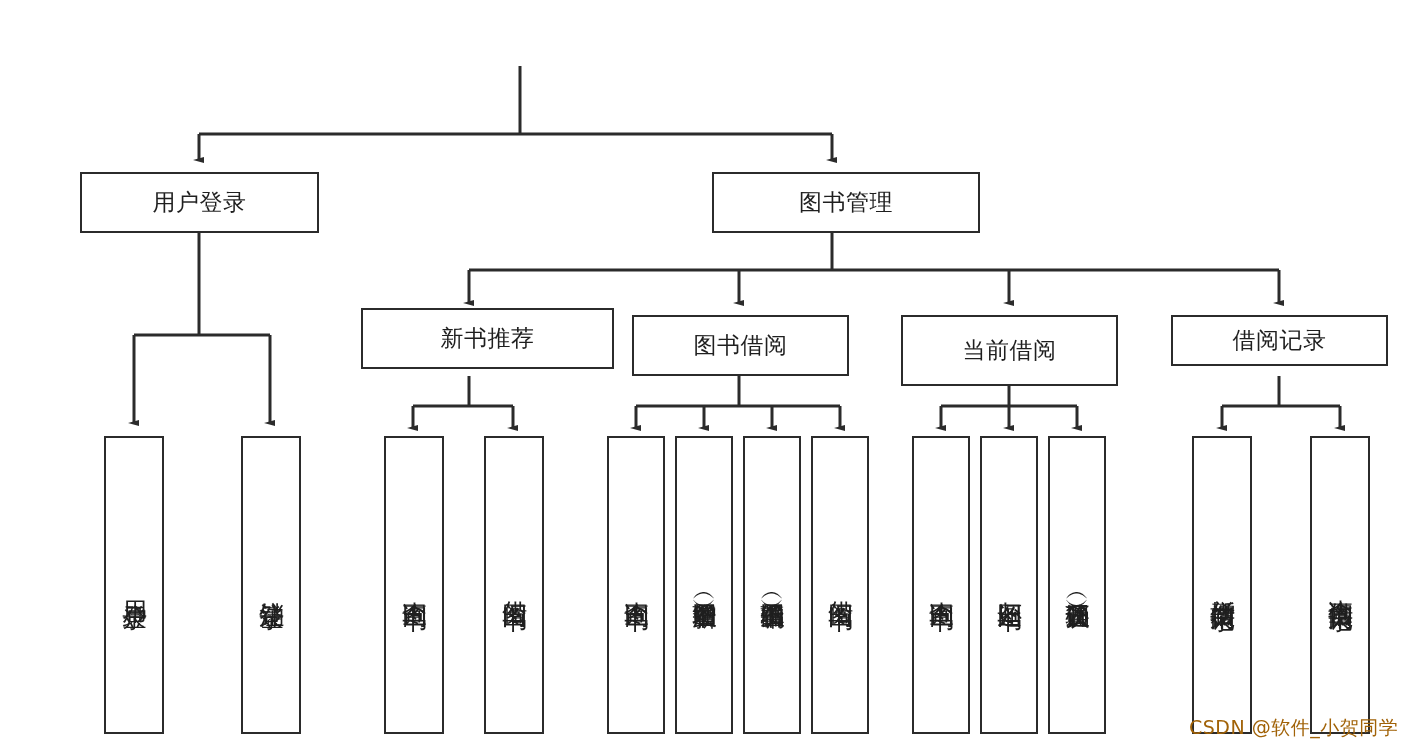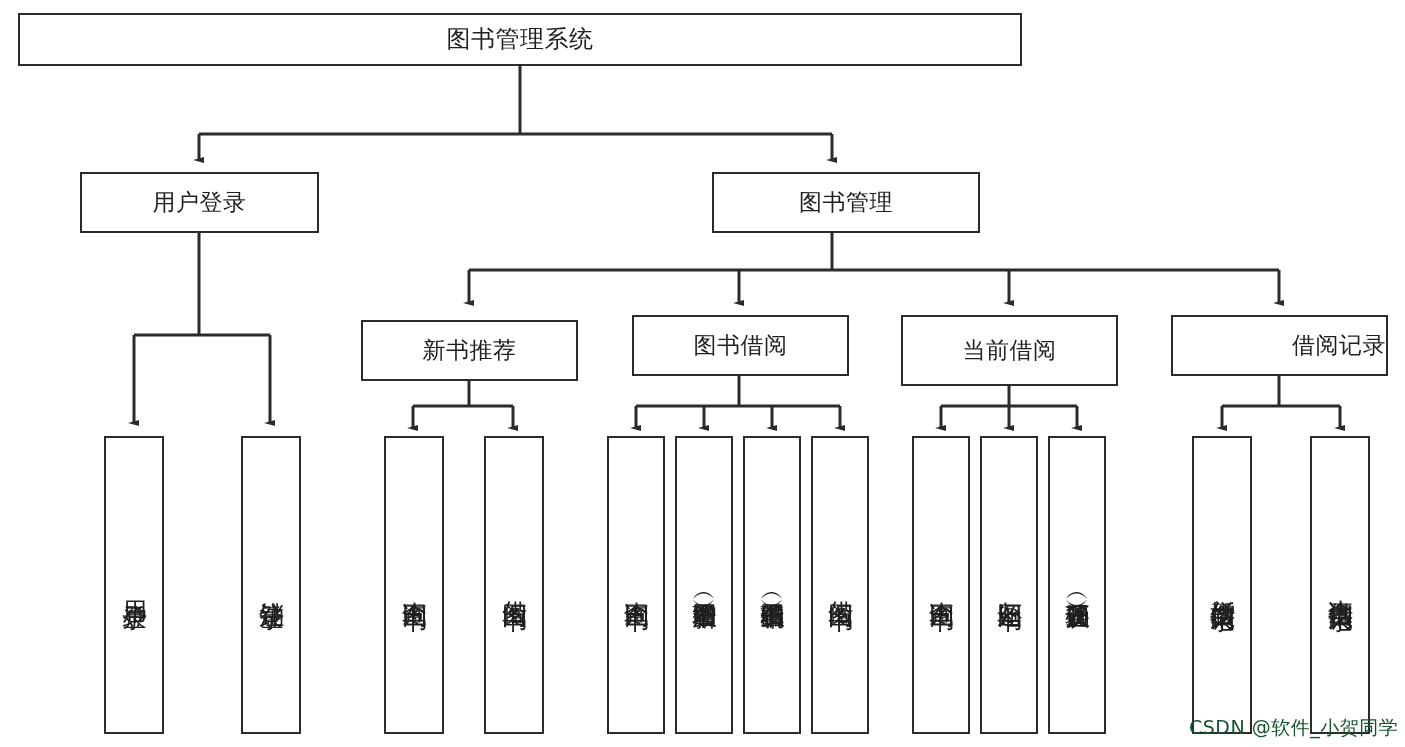--- a/index.html
+++ b/index.html
@@ -67,21 +67,21 @@
     letter-spacing: 2px;
     white-space: nowrap;
   }
   .node.vert.tight .node-label {
     font-size: 24px;
     letter-spacing: 0px;
   }
   .watermark {
     position: absolute;
     font-size: 19px;
-    color: #14532d;
+    color: #a16207;
     white-space: nowrap;
     letter-spacing: 0.5px;
   }
 </style>
 </head>
 <body>
 
 <div id="diagram-root">
 
   <svg class="connectors" viewBox="0 0 1405 747" xmlns="http://www.w3.org/2000/svg">
@@ -139,41 +139,38 @@
     </g>
 
     <g stroke="#2b2b2b" stroke-width="3" fill="none">
       <path d="M1279,376 L1279,406"></path>
       <path d="M1222,406 L1340,406"></path>
       <path d="M1222,406 L1222,428" marker-end="url(#arrow)"></path>
       <path d="M1340,406 L1340,428" marker-end="url(#arrow)"></path>
     </g>
   </svg>
 
-  <div class="node horiz root" style="left:18px; top:13px; width:1004px; height:53px;">
-    <span class="node-label">图书管理系统</span>
-  </div>
 
   <div class="node horiz" style="left:80px; top:172px; width:239px; height:61px;">
     <span class="node-label">用户登录</span>
   </div>
   <div class="node horiz" style="left:712px; top:172px; width:268px; height:61px;">
     <span class="node-label">图书管理</span>
   </div>
 
-  <div class="node horiz" style="left:361px; top:320px; width:217px; height:61px;">
+  <div class="node horiz" style="left:361px; top:308px; width:253px; height:61px;">
     <span class="node-label">新书推荐</span>
   </div>
   <div class="node horiz" style="left:632px; top:315px; width:217px; height:61px;justify-content:center;">
     <span class="node-label">图书借阅</span>
   </div>
   <div class="node horiz" style="left:901px; top:315px; width:217px; height:71px;">
     <span class="node-label">当前借阅</span>
   </div>
-  <div class="node horiz" style="left:1171px; top:315px; width:217px; height:61px;justify-content:flex-end;">
+  <div class="node horiz" style="left:1171px; top:315px; width:217px; height:51px;">
     <span class="node-label">借阅记录</span>
   </div>
 
   <div class="node vert" style="left:104px; top:436px; width:60px; height:298px;">
     <span class="node-label">用户登录</span>
   </div>
   <div class="node vert" style="left:241px; top:436px; width:60px; height:298px;">
     <span class="node-label">注销登录</span>
   </div>
 

